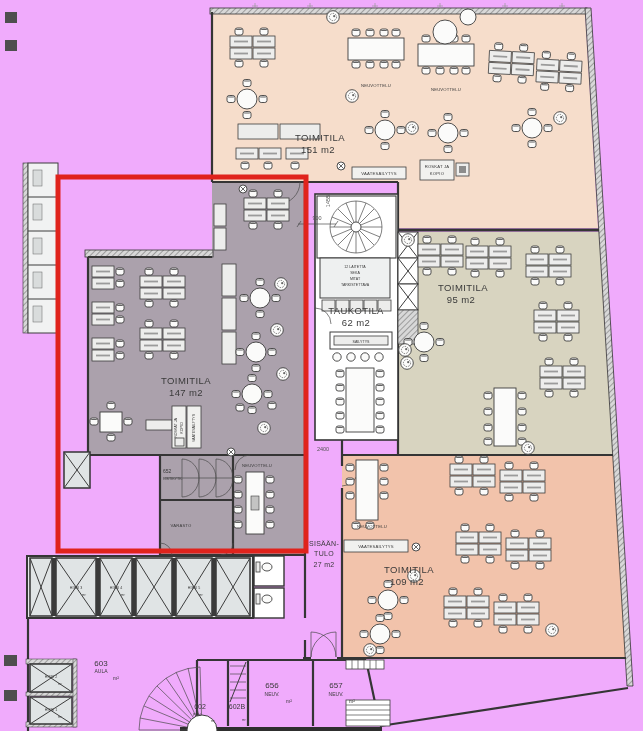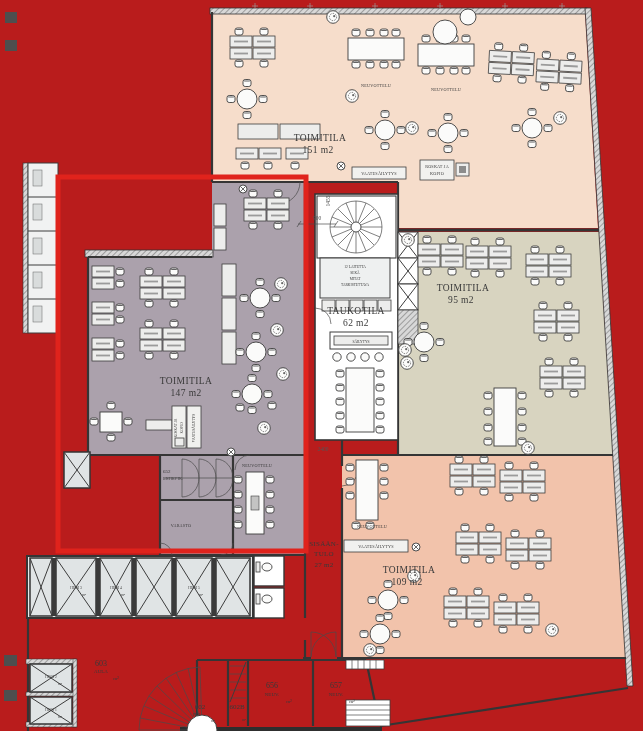--- a/index.html
+++ b/index.html
@@ -1,17 +1,17 @@
 <!DOCTYPE html>
 <html><head>
 <meta charset="utf-8">
 <style>
   html,body{margin:0;padding:0;background:#fff}
-  .plan{position:relative;width:643px;height:731px;background:#b91c1c;overflow:hidden;
-        font-family:Liberation Serif, serif}
+  .plan{position:relative;width:643px;height:731px;background:#f0abfc;overflow:hidden;
+        font-family:Liberation Sans, sans-serif}
   svg{display:block}
   .fur{fill:#ededec;stroke:#3d3d3d;stroke-width:.8}
   .ch{fill:#fbfbfa;stroke:#3d3d3d;stroke-width:.9}
   .wall{stroke:#353535;stroke-width:2.2;fill:none}
   .wallthick{stroke:#353535;stroke-width:3;fill:none}
   .thin{stroke:#4a4a4a;stroke-width:.7;fill:none}
   .xline{stroke:#3d3d3d;stroke-width:1;fill:none}
   .grid{stroke:#9a9a9a;stroke-width:.7;fill:none}
   .elev{fill:#e0e4e5;stroke:#353535;stroke-width:1.5}
   .roomfill{fill:#fff;stroke:#353535;stroke-width:1.6}

